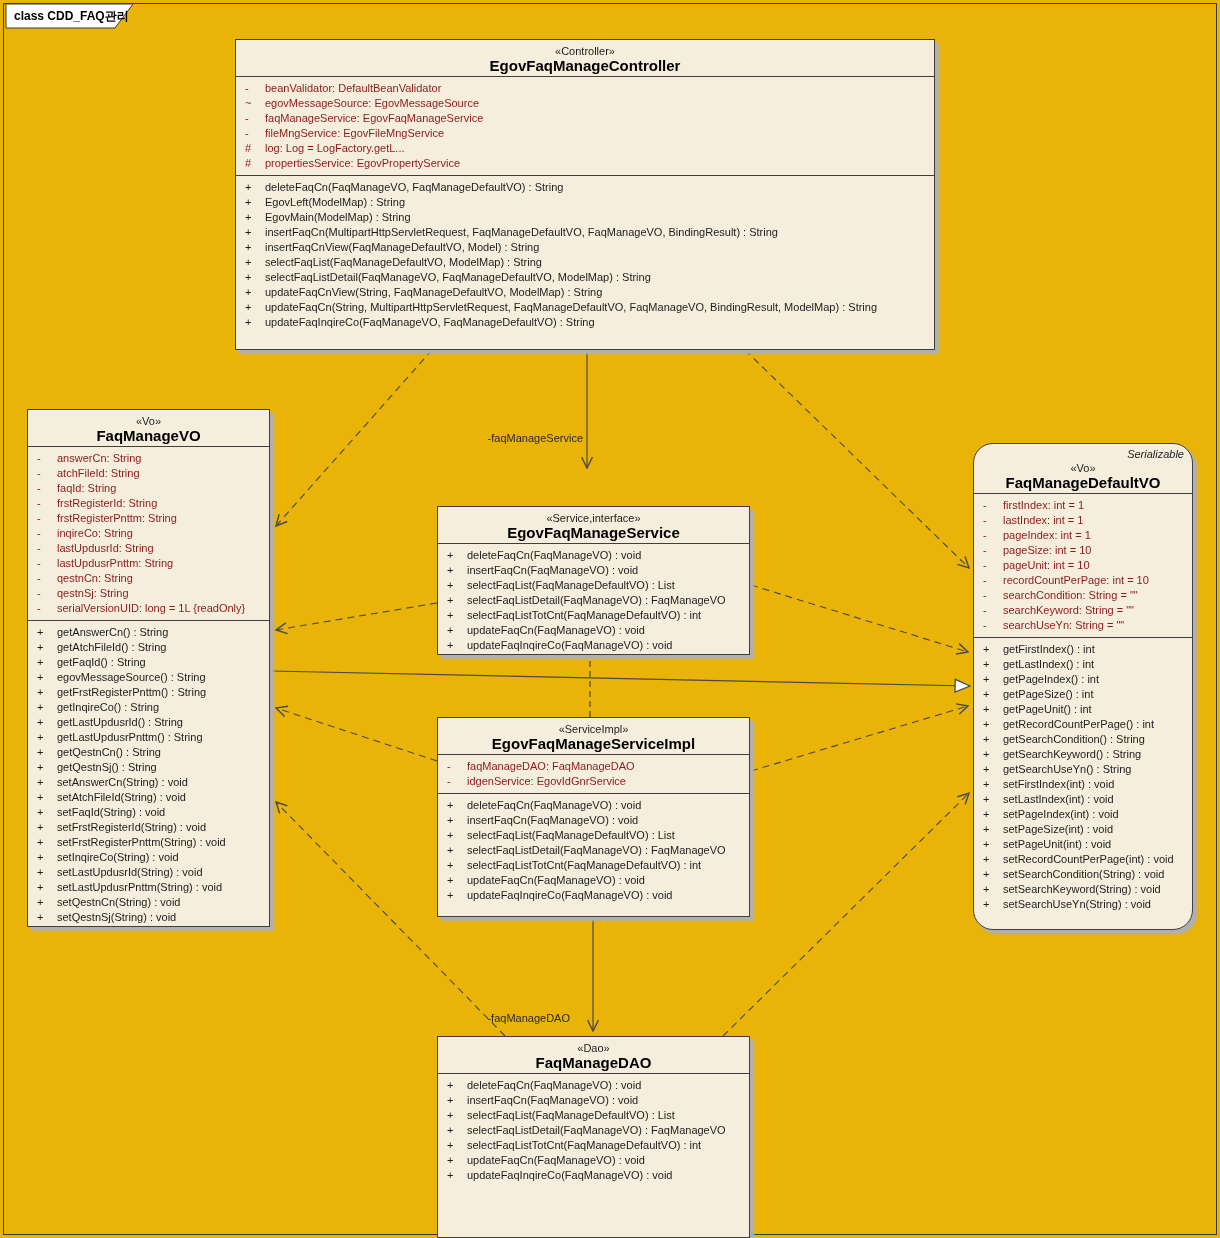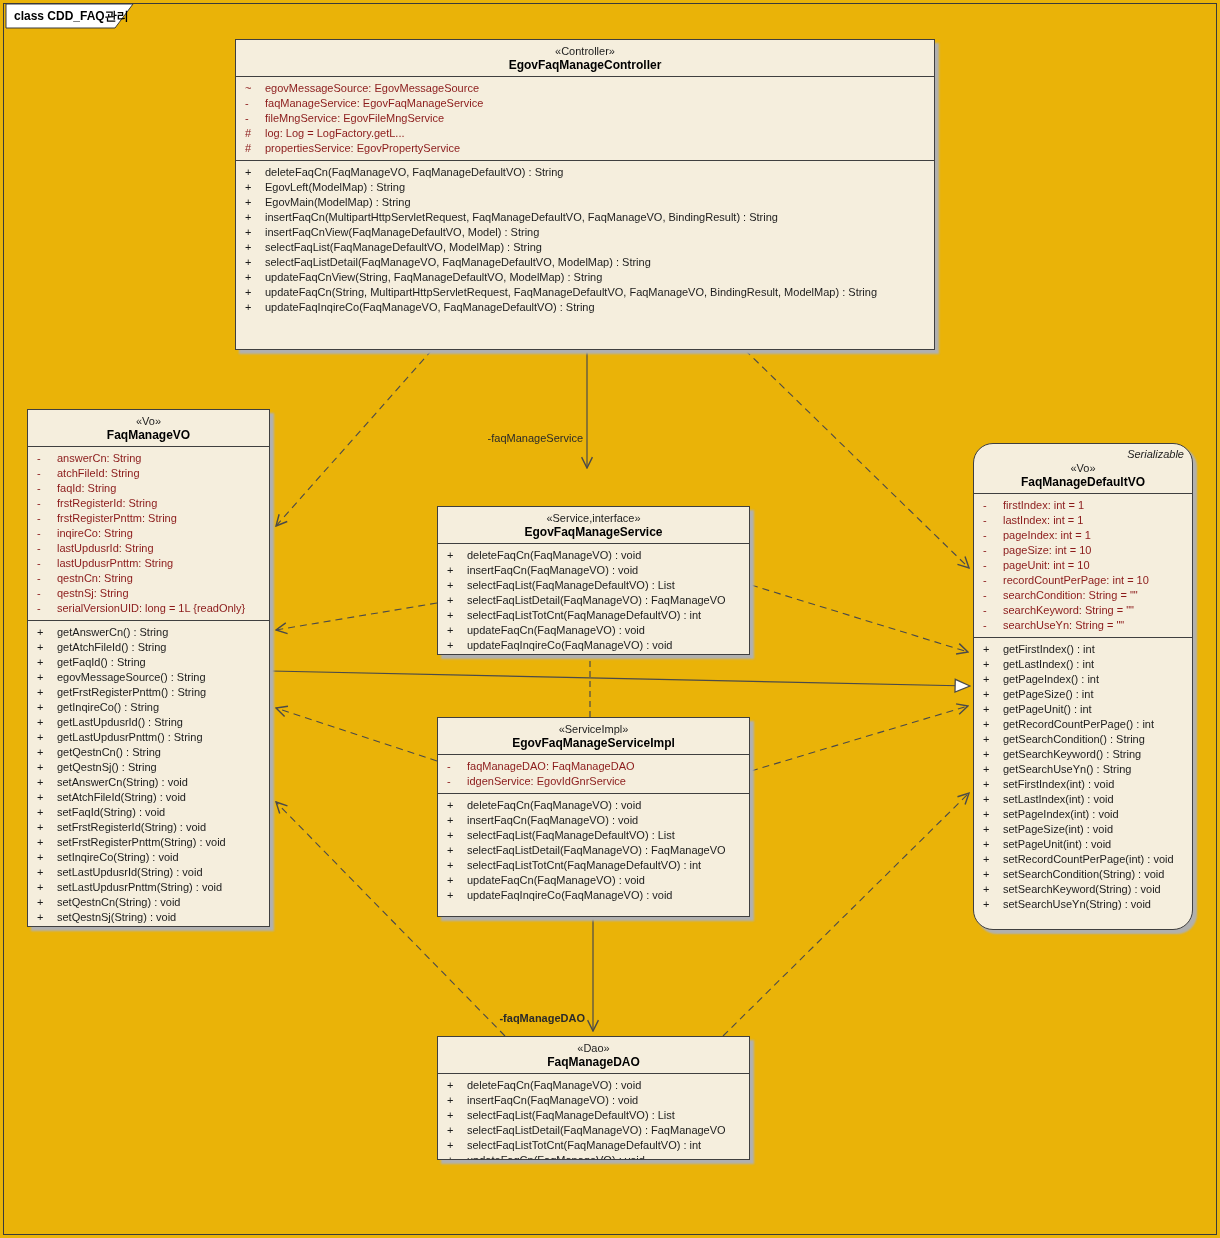--- a/index.html
+++ b/index.html
@@ -10,21 +10,21 @@
   .frame-border { position:absolute; inset:3px; border:1px solid #3a3a3a; }
   .frame-label { position:absolute; left:14px; top:8px; font-size:12px; font-weight:bold; color:#000; white-space:nowrap; }
   svg.connectors { position:absolute; left:0; top:0; width:1220px; height:1238px; }
   .uml-class {
     position:absolute; background:#f5eedd; border:1px solid #3f3f3f;
     box-shadow:4px 4px 2px #b0b0b0; display:flex; flex-direction:column; box-sizing:border-box;
   }
   .cls-header { border-bottom:1px solid #3f3f3f; text-align:center; padding:4px 2px 3px; }
   .annotation { font-size:11px; font-style:italic; text-align:right; padding:0 6px 1px 0; color:#1c1c1c; }
   .stereotype { font-size:11px; color:#1c1c1c; line-height:14px; }
-  .classname { font-size:12px; font-weight:bold; color:#000; line-height:15px; }
+  .classname { font-size:15px; font-weight:bold; color:#000; line-height:15px; }
   .compartment { padding:4px 2px 4px 0; font-size:11px; line-height:15px; overflow:hidden; }
   .attrs { border-bottom:1px solid #3f3f3f; color:#8b1a1a; }
   .methods { color:#1c1c1c; flex:1; }
   .row { white-space:nowrap; }
   .vis { display:inline-block; width:20px; padding-left:9px; box-sizing:content-box; }
   .conn-label { position:absolute; font-size:11px; color:#2a2a2a; white-space:nowrap; }
 </style>
 </head>
 <body>
 
@@ -63,20 +63,21 @@
   </svg>
 
   <div class="frame-label">class CDD_FAQ관리</div>
 
   <div class="uml-class" style="left:235px; top:39px; width:700px; height:311px;">
     <div class="cls-header">
       <div class="stereotype">«Controller»</div>
       <div class="classname">EgovFaqManageController</div>
     </div>
     <div class="compartment attrs">
+        <div class="row"><span class="vis">-</span><span class="txt">beanValidator:  DefaultBeanValidator</span></div>
         <div class="row"><span class="vis">~</span><span class="txt">egovMessageSource:  EgovMessageSource</span></div>
         <div class="row"><span class="vis">-</span><span class="txt">faqManageService:  EgovFaqManageService</span></div>
         <div class="row"><span class="vis">-</span><span class="txt">fileMngService:  EgovFileMngService</span></div>
         <div class="row"><span class="vis">#</span><span class="txt">log:  Log = LogFactory.getL...</span></div>
         <div class="row"><span class="vis">#</span><span class="txt">propertiesService:  EgovPropertyService</span></div>
       </div>
     <div class="compartment methods">
         <div class="row"><span class="vis">+</span><span class="txt">deleteFaqCn(FaqManageVO, FaqManageDefaultVO) : String</span></div>
         <div class="row"><span class="vis">+</span><span class="txt">EgovLeft(ModelMap) : String</span></div>
         <div class="row"><span class="vis">+</span><span class="txt">EgovMain(ModelMap) : String</span></div>
@@ -200,32 +201,32 @@
         <div class="row"><span class="vis">+</span><span class="txt">setPageIndex(int) : void</span></div>
         <div class="row"><span class="vis">+</span><span class="txt">setPageSize(int) : void</span></div>
         <div class="row"><span class="vis">+</span><span class="txt">setPageUnit(int) : void</span></div>
         <div class="row"><span class="vis">+</span><span class="txt">setRecordCountPerPage(int) : void</span></div>
         <div class="row"><span class="vis">+</span><span class="txt">setSearchCondition(String) : void</span></div>
         <div class="row"><span class="vis">+</span><span class="txt">setSearchKeyword(String) : void</span></div>
         <div class="row"><span class="vis">+</span><span class="txt">setSearchUseYn(String) : void</span></div>
       </div>
   </div>
 
-  <div class="uml-class" style="left:437px; top:1036px; width:313px; height:124px;">
+  <div class="uml-class" style="left:437px; top:1036px; width:313px; height:202px;">
     <div class="cls-header">
       <div class="stereotype">«Dao»</div>
       <div class="classname">FaqManageDAO</div>
     </div>
     <div class="compartment methods">
         <div class="row"><span class="vis">+</span><span class="txt">deleteFaqCn(FaqManageVO) : void</span></div>
         <div class="row"><span class="vis">+</span><span class="txt">insertFaqCn(FaqManageVO) : void</span></div>
         <div class="row"><span class="vis">+</span><span class="txt">selectFaqList(FaqManageDefaultVO) : List</span></div>
         <div class="row"><span class="vis">+</span><span class="txt">selectFaqListDetail(FaqManageVO) : FaqManageVO</span></div>
         <div class="row"><span class="vis">+</span><span class="txt">selectFaqListTotCnt(FaqManageDefaultVO) : int</span></div>
         <div class="row"><span class="vis">+</span><span class="txt">updateFaqCn(FaqManageVO) : void</span></div>
         <div class="row"><span class="vis">+</span><span class="txt">updateFaqInqireCo(FaqManageVO) : void</span></div>
       </div>
   </div>
 
   <div class="conn-label" style="left:437px; top:432px; width:146px; text-align:right;">-faqManageService</div>
-  <div class="conn-label" style="left:445px; top:1012px; width:140px; text-align:right;font-weight:bold;">-faqManageDAO</div>
+  <div class="conn-label" style="left:430px; top:1012px; width:140px; text-align:right;">-faqManageDAO</div>
 
 </div>
 
 </body></html>

